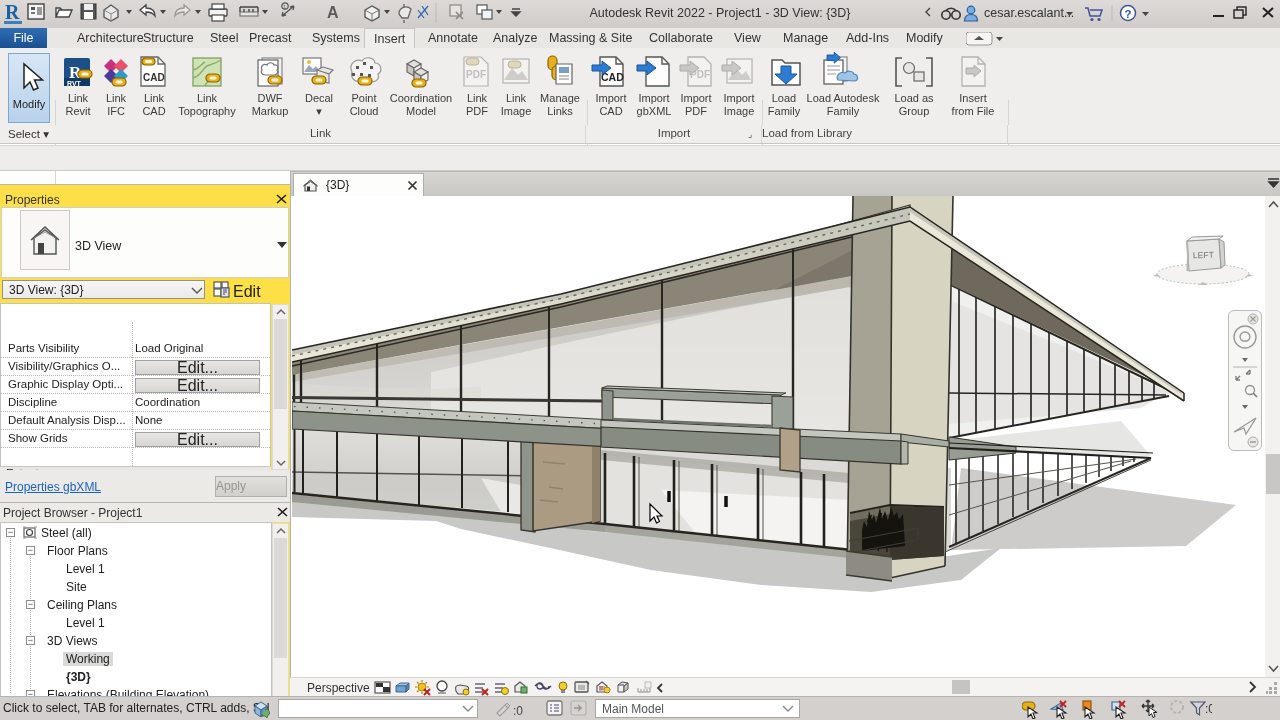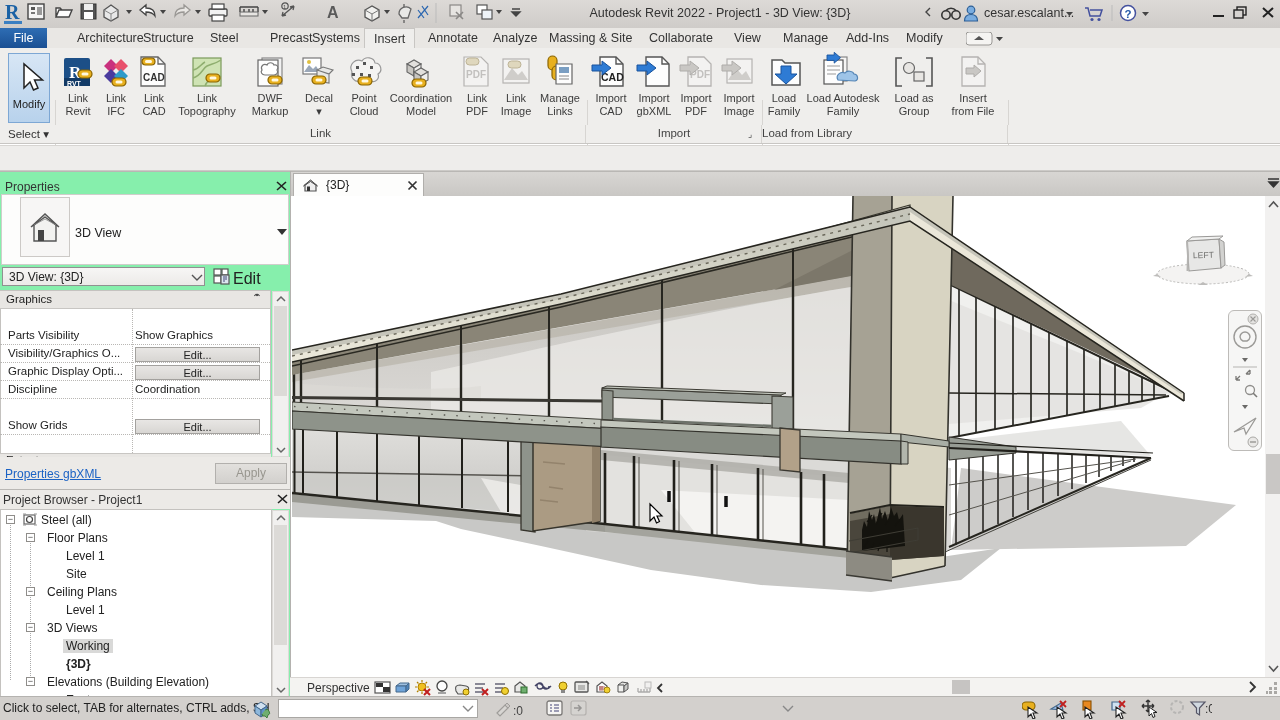--- a/index.html
+++ b/index.html
@@ -7,33 +7,33 @@
 .abs{position:absolute}
 #titlebar{position:absolute;left:0;top:0;width:1280px;height:28px;background:linear-gradient(#dddad7,#cfccc9);}
 #title{position:absolute;left:160px;top:6px;width:1120px;text-align:center;font-size:12.5px;color:#333}
 #tabsrow{position:absolute;left:0;top:28px;width:1280px;height:20px;background:#e9e7e4;font-size:12.5px;color:#333}
 .rtab{position:absolute;top:0;height:20px;line-height:20px;padding:0 9px}
 #ribbon{position:absolute;left:0;top:48px;width:1280px;height:96px;background:#efeeec;border-bottom:1px solid #c8c6c3}
 .rsep{position:absolute;top:52px;height:88px;width:1px;background:#d7d5d2}
 .gray{color:#a0a09e}
 .rbl{position:absolute;top:44px;font-size:11px;color:#3c3c3c;line-height:13px;text-align:center}
 #optbar{position:absolute;left:0;top:145px;width:1280px;height:26px;background:#eeedeb;border-top:1px solid #d7d5d2;border-bottom:1px solid #cccac7}
-#leftdock{position:absolute;left:0;top:171px;width:290px;height:526px;background:#86efac;border-top:1px solid #b9b7b4}
+#leftdock{position:absolute;left:0;top:184px;width:290px;height:526px;background:#fde047;border-top:1px solid #b9b7b4}
 #viewport{position:absolute;left:290px;top:171px;width:990px;height:506px;background:#fff;border-left:1px solid #b4b2af}
 #tabstrip{position:absolute;left:0;top:0;width:990px;height:25px;background:linear-gradient(#d8d6d3,#c9c7c4);border-top:1px solid #b9b7b4}
 #vtab{position:absolute;left:2px;top:2px;width:131px;height:23px;background:#fdfdfc;border:1px solid #b0aeab;border-bottom:none;font-size:12px;color:#222}
 #vscroll{position:absolute;left:974px;top:25px;width:16px;height:481px;background:#f2f1f0}
 #viewctl{position:absolute;left:290px;top:677px;width:990px;height:19px;background:#f4f3f1;border-top:1px solid #d8d5d2;font-size:12px;color:#333}
 #statusbar{position:absolute;left:0;top:696px;width:1280px;height:24px;background:#d3d0cd;border-top:1px solid #b5b3b0;font-size:12px;color:#222}
 .panel-title{font-size:12px;color:#333}
 .combo{position:absolute;border:1px solid #919191;background:linear-gradient(#f7f6f5,#eceae8);font-size:12px;color:#222}
 .grid-row{position:absolute;left:0;width:270px;height:18px;border-bottom:1px dotted #b9b7b4;font-size:11.5px;color:#222}
 .gl{position:absolute;left:8px;top:2px;white-space:nowrap}
 .gv{position:absolute;left:135px;top:2px;white-space:nowrap}
-.editbtn{position:absolute;left:135px;top:1.5px;width:125px;height:15px;background:linear-gradient(#e8e6e4,#d8d6d3);border:1px solid #a3a19e;font-size:11px;color:#222;text-align:center;line-height:14px}
+.editbtn{position:absolute;left:135px;top:1.5px;width:125px;height:15px;background:linear-gradient(#e8e6e4,#d8d6d3);border:1px solid #a3a19e;font-size:16px;color:#222;text-align:center;line-height:14px}
 .tree-item{position:absolute;font-size:12px;color:#222;white-space:nowrap}
 .pm{position:absolute;width:9px;height:9px;border:1px solid #8f8d8a;background:#fff;font-size:9px;line-height:7px;text-align:center;color:#444}
 </style>
 </head>
 <body>
 <div id="titlebar"></div>
 <svg class="abs" style="left:0;top:0" width="560" height="28">
 
  <text x="5" y="19" font-size="20" font-weight="bold" fill="#1b62a5" font-family="Liberation Serif,serif">R</text>
  <rect x="4" y="21" width="18" height="3" fill="#3a7fc2"></rect>
@@ -116,21 +116,21 @@
  <path d="M453 16 h11" stroke="#222" stroke-width="2"></path>
  <rect x="477" y="7" width="9" height="8" fill="none" stroke="#222" stroke-width="1.4"></rect>
  <rect x="474" y="10" width="9" height="8" fill="#d6d3d0" stroke="#222" stroke-width="1.4"></rect>
  <path d="M503 8 l10 9 m0 -9 l-10 9" stroke="#222" stroke-width="2"></path>
 </svg>
 <div id="tabsrow">
 <div class="rtab" style="left:0;width:47px;background:linear-gradient(#2e6db4,#1a4f93);color:#fff;text-align:center;padding:0">File</div>
 <div class="rtab" style="left:68px">Architecture</div>
 <div class="rtab" style="left:134px">Structure</div>
 <div class="rtab" style="left:201px">Steel</div>
-<div class="rtab" style="left:261px">Precast</div>
+<div class="rtab" style="left:240px">Precast</div>
 <div class="rtab" style="left:303px">Systems</div>
 <div class="rtab" style="left:364px;background:#efeeec;border:1px solid #c8c6c3;border-bottom:none">Insert</div>
 <div class="rtab" style="left:419px">Annotate</div>
 <div class="rtab" style="left:484px">Analyze</div>
 <div class="rtab" style="left:540px">Massing &amp; Site</div>
 <div class="rtab" style="left:640px">Collaborate</div>
 <div class="rtab" style="left:725px">View</div>
 <div class="rtab" style="left:774px">Manage</div>
 <div class="rtab" style="left:837px">Add-Ins</div>
 <div class="rtab" style="left:897px">Modify</div>
@@ -339,51 +339,51 @@
  <svg class="abs" style="left:213px;top:96px" width="17" height="17">
   <rect x="1" y="1" width="7" height="6" fill="#fff" stroke="#555" stroke-width="1.2"></rect>
   <rect x="9" y="1" width="6" height="6" fill="#fff" stroke="#555" stroke-width="1.2"></rect>
   <rect x="1" y="8" width="7" height="7" fill="#fff" stroke="#555" stroke-width="1.2"></rect>
   <rect x="8" y="7" width="8" height="9" fill="#dce6f0" stroke="#555" stroke-width="1.2"></rect>
   <path d="M10 9 h4 m-4 2 h4 m-4 2 h2" stroke="#447" stroke-width="1"></path>
  </svg>
  <div class="abs" style="left:233px;top:98px;font-size:16px;color:#222">Edit Type</div>
 
  <div class="abs" style="left:0px;top:118px;width:271px;height:167px;background:#fff;border:1px solid #c4c2bf"></div>
- <div class="grid-row" style="top:119px;background:#e8e6e3;border-bottom:1px solid #c8c6c3">
-      <span class="gl" style="left:6px">Graphics</span>
-      <span class="abs" style="left:252px;top:1px;font-size:10px;color:#333">⌃<span style="margin-left:-7px">⌃</span></span>
-    </div>
  <div class="abs" style="left:132px;top:137px;width:1px;height:144px;border-left:1px dotted #b9b7b4"></div>
  <div class="grid-row" style="top:155px">
       <span class="gl">Parts Visibility</span>
-      <span class="gv">Show Graphics</span>
+      <span class="gv">Load Original</span>
     </div>
  <div class="grid-row" style="top:173px">
       <span class="gl">Visibility/Graphics O...</span>
       <div class="editbtn">Edit...</div>
     </div>
  <div class="grid-row" style="top:191px">
       <span class="gl">Graphic Display Opti...</span>
       <div class="editbtn">Edit...</div>
     </div>
  <div class="grid-row" style="top:209px">
       <span class="gl">Discipline</span>
       <span class="gv">Coordination</span>
     </div>
+ <div class="grid-row" style="top:227px">
+      <span class="gl">Default Analysis Disp...</span>
+      <span class="gv">None</span>
+    </div>
  <div class="grid-row" style="top:245px">
       <span class="gl">Show Grids</span>
       <div class="editbtn">Edit...</div>
     </div>
  <div class="abs" style="top:281px;left:0;width:271px;height:4px;background:#e8e6e3;border-top:1px solid #c8c6c3;overflow:hidden">
       <span style="position:absolute;left:6px;top:0;font-size:11.5px;color:#222">Extents</span>
     </div>
  <div class="abs" style="left:0;top:285px;width:290px;height:32px;background:#eceae7"></div>
  <div class="abs" style="left:5px;top:295px;font-size:12px;color:#1b62c4;text-decoration:underline">Properties gbXML</div>
- <div class="abs" style="left:215px;top:291px;width:72px;height:21px;background:linear-gradient(#e2e0dd,#d2d0cd);border:1px solid #b2b0ad;font-size:12px;color:#98968f;text-align:center;line-height:19px">Apply</div>
+ <div class="abs" style="left:215px;top:291px;width:72px;height:21px;background:linear-gradient(#e2e0dd,#d2d0cd);border:1px solid #b2b0ad;font-size:12px;color:#98968f;line-height:19px">Apply</div>
 
  <div class="abs" style="left:272px;top:119px;width:17px;height:166px;background:#f1f0ef;border:1px solid #dcdad7">
   <svg class="abs" style="left:3px;top:3px" width="10" height="8">
         <path d="M1 6 l4 -4 4 4" fill="none" stroke="#666" stroke-width="1.5"></path>
       </svg>
   <svg class="abs" style="left:3px;top:154px" width="10" height="8">
         <path d="M1 2 l4 4 4 -4" fill="none" stroke="#666" stroke-width="1.5"></path>
       </svg>
   <div class="abs" style="left:1px;top:14px;width:13px;height:90px;background:#dcdad7"></div>
  </div>
@@ -764,20 +764,21 @@
   <text x="18" y="15" font-size="12" fill="#333">:0</text>
  </svg>
  <svg class="abs" style="left:546px;top:3px" width="18" height="17">
   <rect x="1" y="1" width="15" height="14" rx="2" fill="#f5f4f2" stroke="#7a7876" stroke-width="1.3"></rect>
   <path d="M4 5 h2 M8 5 h5 M4 8 h2 M8 8 h5 M4 11 h2 M8 11 h5" stroke="#447" stroke-width="1.2"></path>
  </svg>
  <svg class="abs" style="left:570px;top:3px" width="18" height="17" opacity="0.55">
   <rect x="1" y="1" width="15" height="14" rx="2" fill="#d8d6d3" stroke="#9a9895" stroke-width="1.2"></rect>
   <path d="M4 8 h7 m-3 -3 l3 3 -3 3" stroke="#666" stroke-width="1.5" fill="none"></path>
  </svg>
+ <div class="abs" style="left:595px;top:2px;width:205px;height:19px;background:#fff;border:1px solid #a9a7a4;font-size:12px;color:#555;padding:2px 0 0 6px">Main Model</div>
  <svg class="abs" style="left:782px;top:8px" width="12" height="8">
       <path d="M1 1 l5 5 5 -5" fill="none" stroke="#888" stroke-width="1.4"></path>
     </svg>
  <svg class="abs" style="left:1022px;top:2px" width="190" height="20">
   <g transform="translate(0,0)">
         <rect x="0" y="3" width="13" height="8" rx="4" fill="#e8b01f" stroke="#8a6400" stroke-width="1.1"></rect>
         <path d="M6 8 v10 l3 -3 2 5 2 -1 -2 -5 h4 z" fill="#fff" stroke="#222" stroke-width="1.1"></path>
       </g>
   <g transform="translate(28,0)">
         <path d="M1 10 l10 -6 2 7 z" fill="#9fc0e8" stroke="#44688c" stroke-width="1.1"></path>

